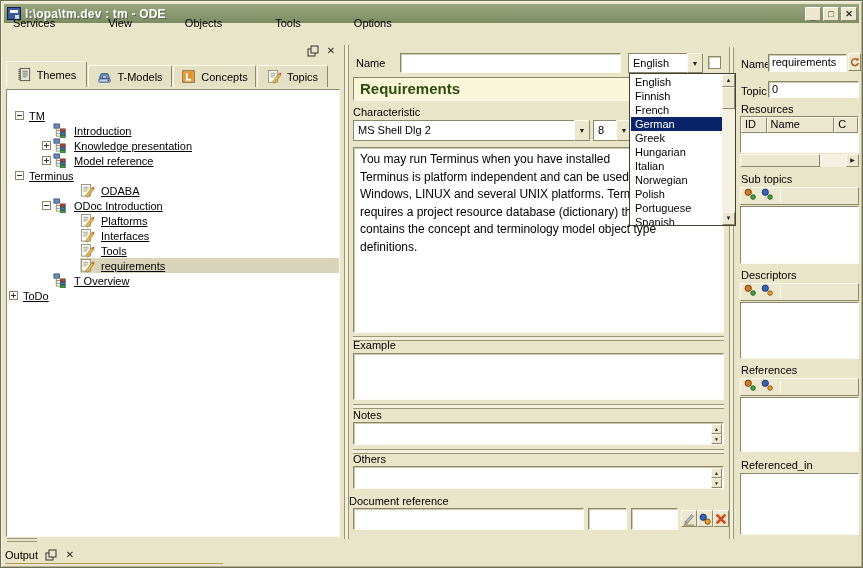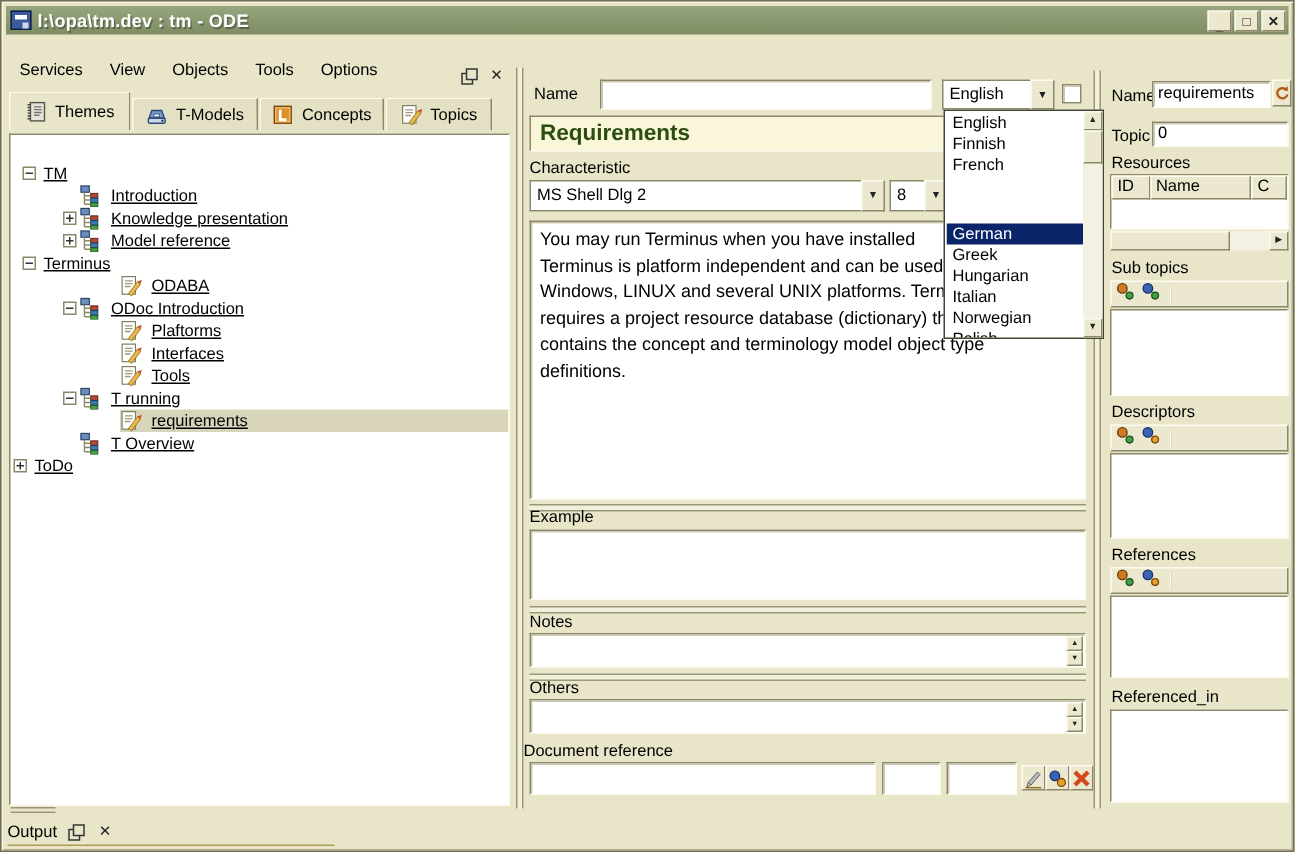--- a/index.html
+++ b/index.html
@@ -17,21 +17,21 @@
     margin-right:4px; position:relative; }
   .title-icon:before { content:""; position:absolute; left:2px; top:2px; width:8px; height:3px; background:#fff; }
   .title-icon:after { content:""; position:absolute; left:7px; top:7px; width:4px; height:4px; background:#cfd8ea; }
   .title-text { color:#fff; font-weight:bold; font-size:12px; letter-spacing:.2px;
     text-shadow:1px 1px 0 rgba(40,50,30,.45); }
   .title-btns { margin-left:auto; display:flex; gap:2px; padding-right:2px; }
   .tbtn { width:16px; height:14px; background:#ece8cf; border:1px solid #8b886a;
     border-top-color:#fdfbef; border-left-color:#fdfbef;
     font-size:9px; line-height:12px; text-align:center; color:#222; font-weight:bold; }
 
-  .menubar { position:absolute; left:3px; top:37px; right:3px; height:19px; display:flex; }
+  .menubar { position:absolute; left:3px; top:13px; right:3px; height:19px; display:flex;gap:35px; }
   .menu-item { font-size:11px; line-height:19px; padding:0 9px; color:#000; }
 
   .raised { background:#ece8cf; border:1px solid #8b886a; border-top-color:#fdfbef; border-left-color:#fdfbef; }
   .sunkwhite { background:#fff; border:1px solid #8b886a; border-right-color:#fdfbef; border-bottom-color:#fdfbef;
     box-shadow: inset 1px 1px 0 #cdc9ae; }
   .lbl { position:absolute; font-size:11px; color:#000; white-space:nowrap; }
 
   
   .left-panel { position:absolute; left:4px; top:44px; width:338px; height:494px; }
   .dock-icons { position:absolute; right:6px; top:0; display:flex; gap:6px; }
@@ -114,21 +114,21 @@
     border-top:1px solid #9a9778; border-bottom:1px solid #9a9778; }
   .output-bar { position:absolute; left:4px; top:544px; height:20px; right:4px; display:flex; align-items:center; gap:7px; }
   .output-label { font-size:11px; }
   .output-underline { position:absolute; left:4px; top:562px; width:218px; height:1px; background:#ad9b56; }
 
   
   .dropdown { position:absolute; left:628px; top:72px; width:107px; height:153px;
     background:#fff; border:1px solid #424232; z-index:50; }
   .dd-items { position:absolute; left:1px; top:1px; right:13px; bottom:0; overflow:hidden; }
   .dd-item { height:14px; font-size:11px; line-height:14px; padding-left:4px; white-space:nowrap; }
-  .dd-item.sel { background:#0a246a; color:#fff;margin-top:32px; }
+  .dd-item.sel { background:#0a246a; color:#fff; }
   .dd-scroll { position:absolute; right:0; top:0; bottom:0; width:13px; background:#f4f1e2; }
   .dd-btn { position:absolute; left:0; width:13px; height:13px; background:#ece8cf; border:1px solid #8b886a;
     border-top-color:#fdfbef; border-left-color:#fdfbef; font-size:6px; line-height:11px; text-align:center; color:#222; }
   .dd-thumb { position:absolute; left:0; top:13px; width:13px; height:22px; background:#ece8cf;
     border:1px solid #8b886a; border-top-color:#fdfbef; border-left-color:#fdfbef; }
 </style>
 </head>
 <body>
 
 <div class="window">
@@ -336,37 +336,20 @@
             <div class="trow-main">
               <div class="ticon">
                 <svg viewBox="0 0 16 16">
                   <rect x="1.5" y="1.5" width="9.5" height="12.5" fill="#fff" stroke="#7a7a5a" stroke-width=".8"></rect>
                   <path d="M3.5 4.5h5.5M3.5 6.5h5.5M3.5 8.5h4" stroke="#9a9a7a" fill="none"></path>
                   <path d="M6 13.5 L12.5 5 L14.6 6.8 L8.2 15.3 Z" fill="#e8b84a" stroke="#8a6a1a" stroke-width=".6"></path>
                   <path d="M12.5 5 L14.6 6.8 L15.5 3.8 Z" fill="#d04a2a"></path>
                 </svg>
               </div>
               <div class="tlabel">Tools</div>
-            </div>
-          </div>
-          <div class="trow" style="padding-left: 33px;">
-            <div class="texp">
-              <div class="expbox"></div>
-            </div>
-            <div class="trow-main">
-              <div class="ticon">
-                <svg viewBox="0 0 16 16">
-                  <rect x="1" y="1" width="6" height="4.5" fill="#6b8cc0" stroke="#27415f" stroke-width=".8"></rect>
-                  <path d="M3.5 5.5 V14 M3.5 8 h4 M3.5 11 h4 M3.5 14 h4" stroke="#8a8a60" fill="none"></path>
-                  <rect x="8" y="6.3" width="5" height="3.2" fill="#b24a3a" stroke="#5e1f12" stroke-width=".7"></rect>
-                  <rect x="8" y="9.7" width="5" height="3.2" fill="#3a7ab2" stroke="#173f63" stroke-width=".7"></rect>
-                  <rect x="8" y="13" width="5" height="3" fill="#44a044" stroke="#1c521c" stroke-width=".7"></rect>
-                </svg>
-              </div>
-              <div class="tlabel">T running</div>
             </div>
           </div>
           <div class="trow" style="padding-left: 60px;">
             <div class="texp"></div>
             <div class="trow-main hl">
               <div class="ticon">
                 <svg viewBox="0 0 16 16">
                   <rect x="1.5" y="1.5" width="9.5" height="12.5" fill="#fff" stroke="#7a7a5a" stroke-width=".8"></rect>
                   <path d="M3.5 4.5h5.5M3.5 6.5h5.5M3.5 8.5h4" stroke="#9a9a7a" fill="none"></path>
                   <path d="M6 13.5 L12.5 5 L14.6 6.8 L8.2 15.3 Z" fill="#e8b84a" stroke="#8a6a1a" stroke-width=".6"></path>

